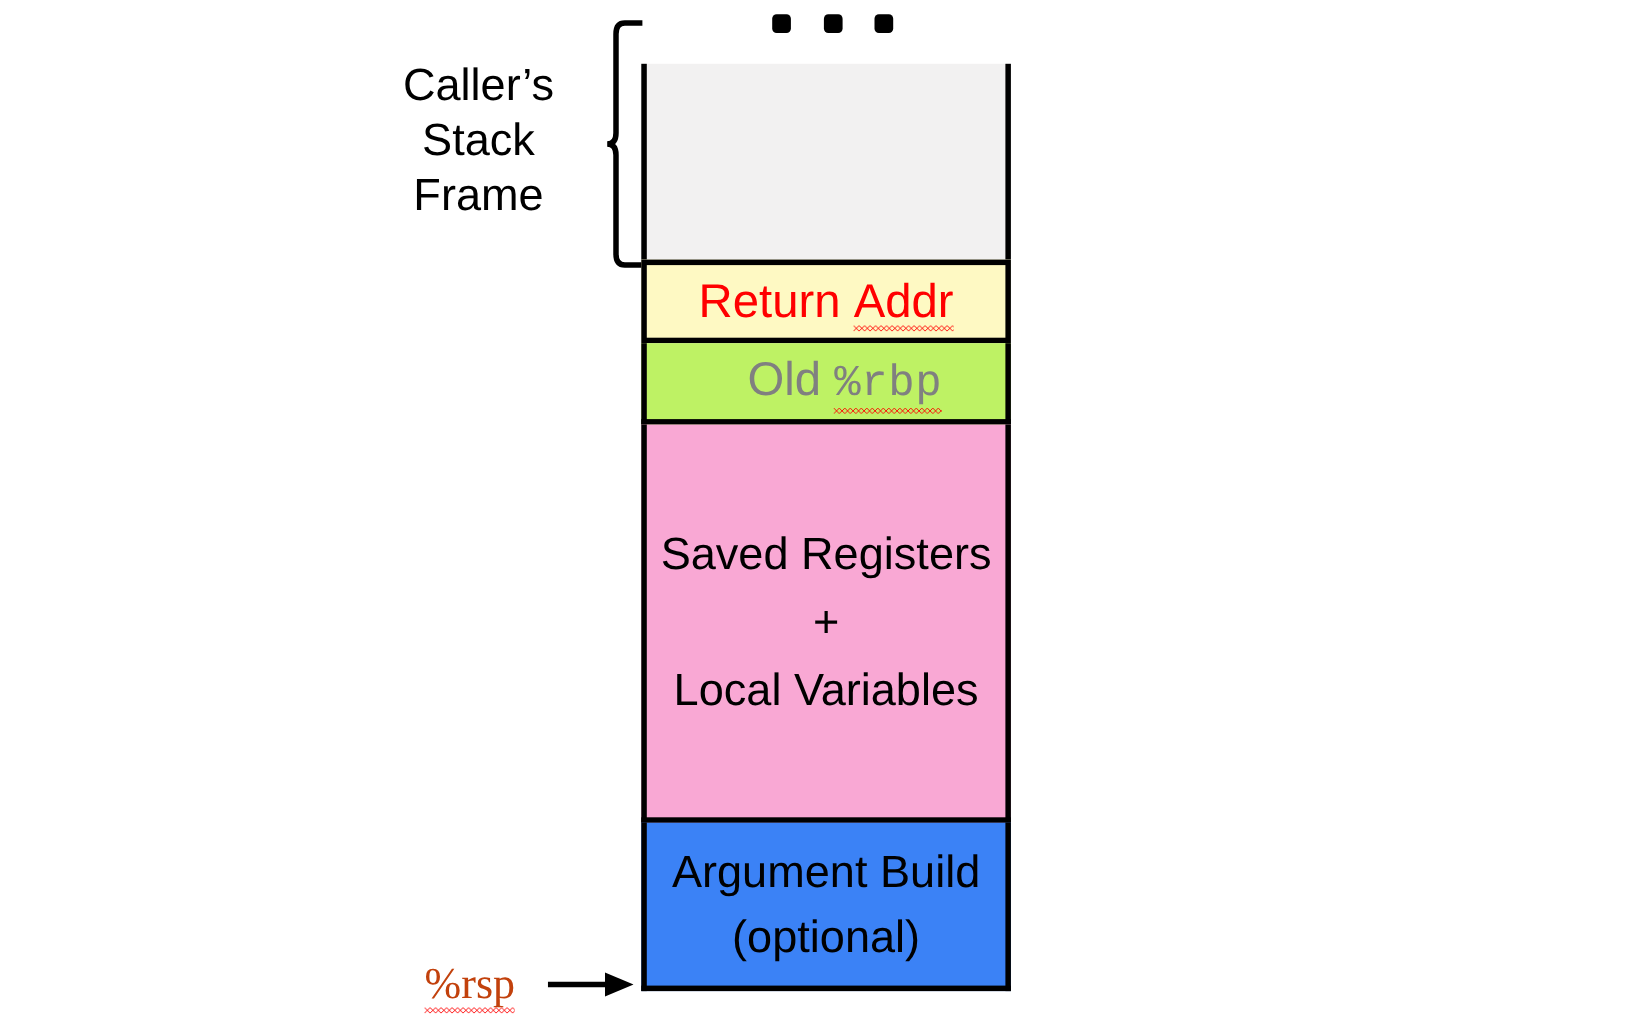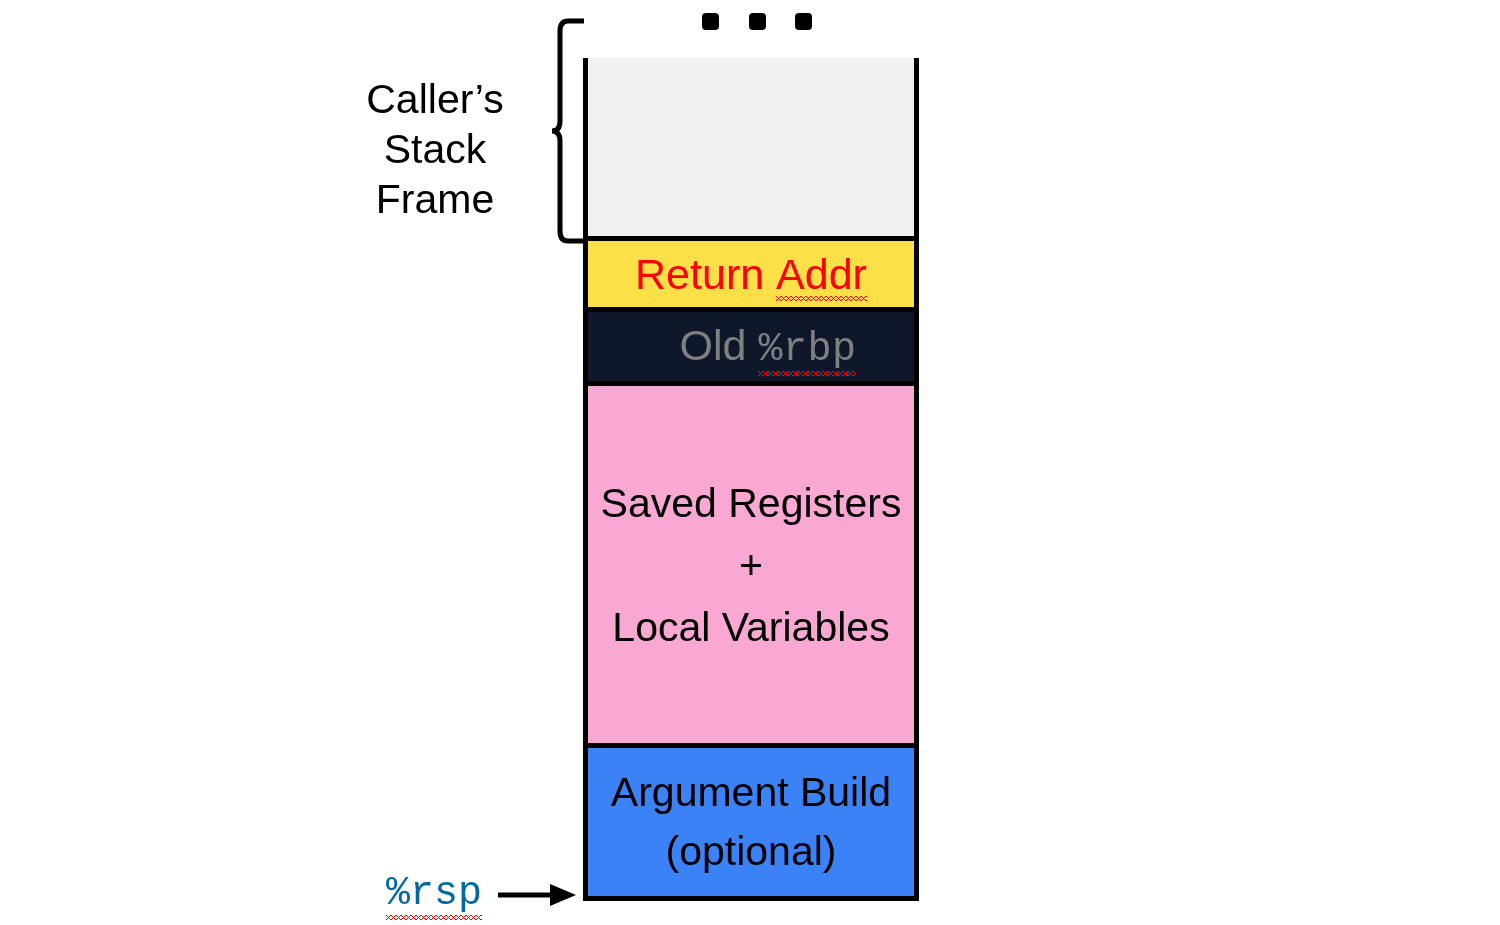--- a/index.html
+++ b/index.html
@@ -45,21 +45,20 @@
   .caller-label {
     position: absolute;
     left: 338px;
     top: 52px;
     width: 194px;
     text-align: center;
     font-size: 41px;
     line-height: 50px;
     color: #000000;
     white-space: pre-line;
-    margin-top: 22px;
   }
 
   
   .brace {
     position: absolute;
     left: 548px;
     top: 18px;
     width: 40px;
     height: 226px;
   }
@@ -87,31 +86,31 @@
 
   
   .band-caller {
     height: 178px;
     background: #F2F1F1;
   }
 
   
   .band-return {
     height: 76px;
-    background: #fde047;
+    background: #fef9c3;
     border-top: 5px solid #000000;
     border-bottom: 5px solid #000000;
     color: #FF0000;
     font-size: 43px;
   }
 
   
   .band-oldrbp {
     height: 74px;
-    background: #0f172a;
+    background: #bef264;
     border-bottom: 5px solid #000000;
     color: #808080;
     font-size: 43px;
     padding-left: 34px;
   }
 
   
   .band-saved {
     height: 362px;
     background: #f9a8d4;
@@ -164,23 +163,23 @@
   .rsp-group {
     position: absolute;
     left: 386px;
     top: 868px;
     width: 190px;
     height: 54px;
     display: flex;
     align-items: center;
   }
   .rsp-label {
-    font-family: Liberation Mono, monospace;
+    font-family: Liberation Serif, serif;
     font-size: 40px;
-    color: #0369a1;
+    color: #c2410c;
     position: relative;
     top: -2px;
   }
   .rsp-arrow {
     position: absolute;
     left: 112px;
     top: 14px;
     width: 78px;
     height: 26px;
   }

